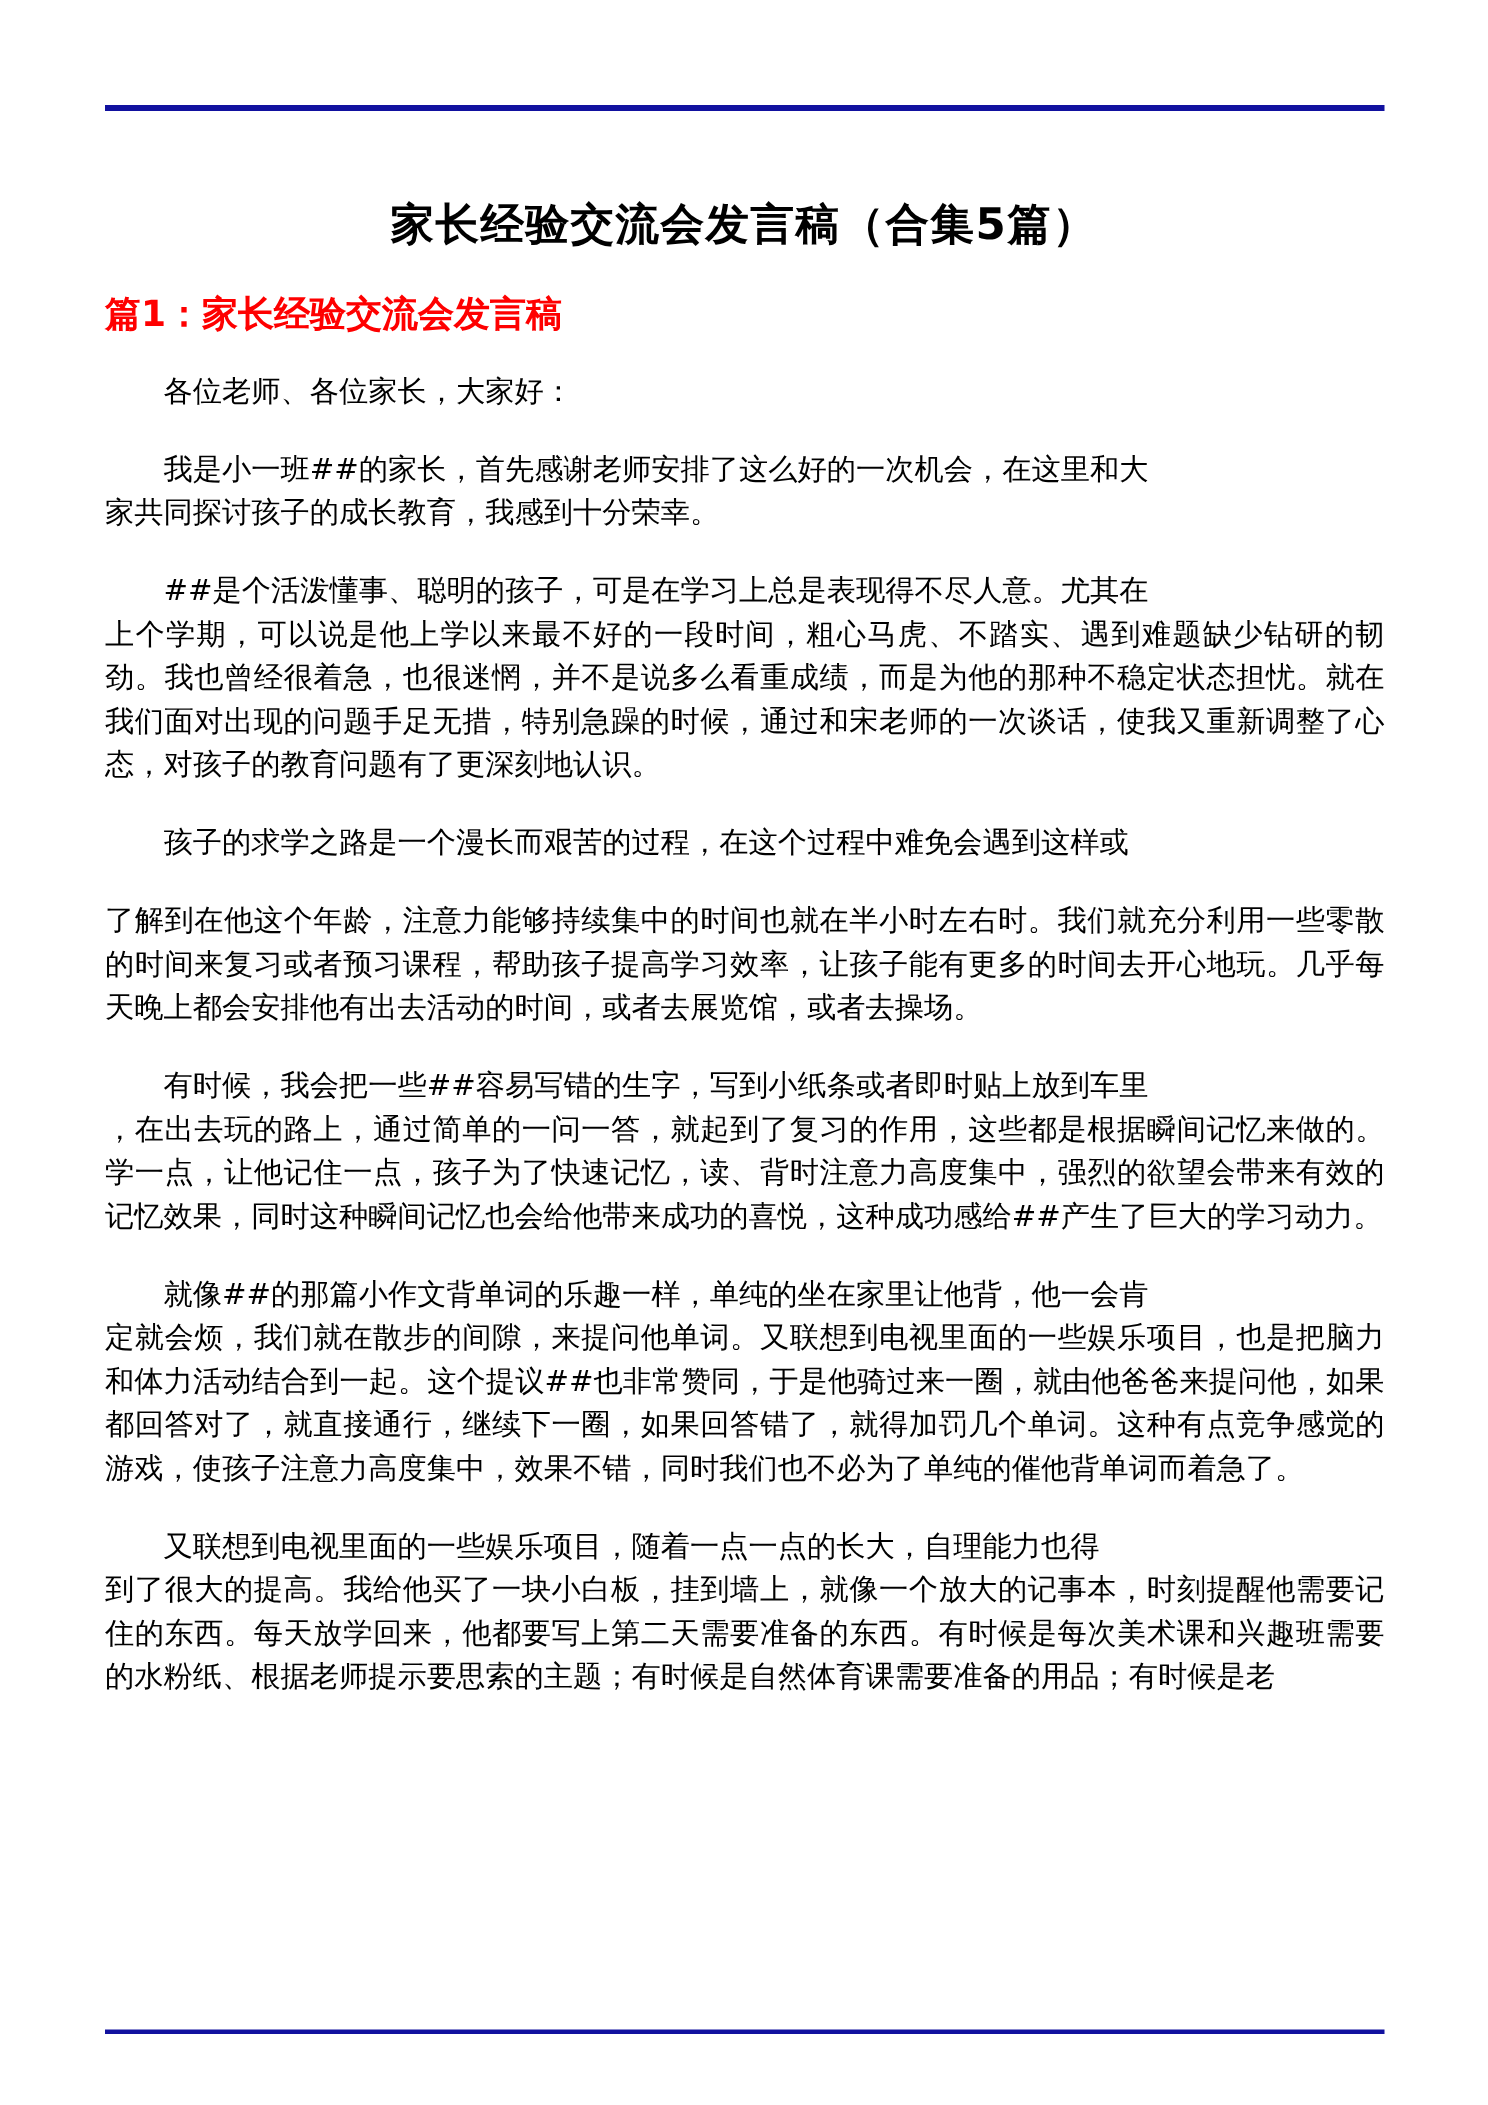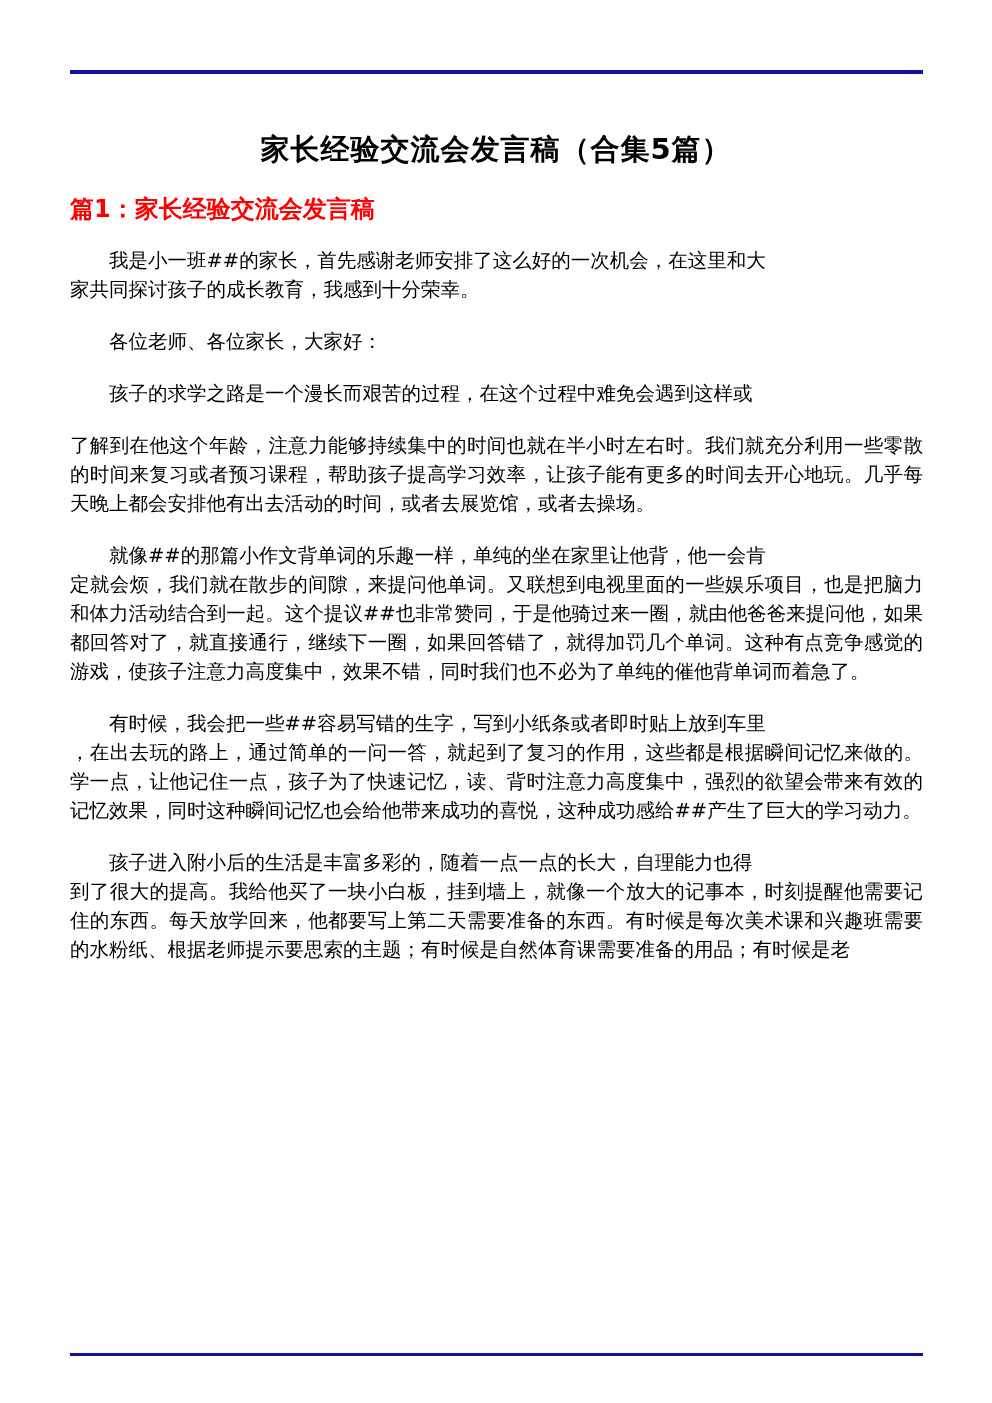--- a/index.html
+++ b/index.html
@@ -82,50 +82,54 @@
 <div class="page">
 
   <div class="rule-top"></div>
 
   <h1 class="doc-title">家长经验交流会发言稿（合集5篇）</h1>
 
   <h2 class="section-heading">篇1：家长经验交流会发言稿</h2>
 
   <div class="content" id="paragraphs">
   <p class="para">
+    <span class="lead">各位老师、各位家长，大家好：</span>
+
+  </p>
+
+  <p class="para">
     <span class="lead">我是小一班##的家长，首先感谢老师安排了这么好的一次机会，在这里和大</span>
     <span class="cont">家共同探讨孩子的成长教育，我感到十分荣幸。</span>
   </p>
 
   <p class="para">
-    <span class="lead">各位老师、各位家长，大家好：</span>
-
+    <span class="lead">##是个活泼懂事、聪明的孩子，可是在学习上总是表现得不尽人意。尤其在</span>
+    <span class="cont">上个学期，可以说是他上学以来最不好的一段时间，粗心马虎、不踏实、遇到难题缺少钻研的韧劲。我也曾经很着急，也很迷惘，并不是说多么看重成绩，而是为他的那种不稳定状态担忧。就在我们面对出现的问题手足无措，特别急躁的时候，通过和宋老师的一次谈话，使我又重新调整了心态，对孩子的教育问题有了更深刻地认识。</span>
   </p>
-
 
   <p class="para">
     <span class="lead">孩子的求学之路是一个漫长而艰苦的过程，在这个过程中难免会遇到这样或</span>
   </p>
 
   <p class="para">
     <span class="cont">了解到在他这个年龄，注意力能够持续集中的时间也就在半小时左右时。我们就充分利用一些零散的时间来复习或者预习课程，帮助孩子提高学习效率，让孩子能有更多的时间去开心地玩。几乎每天晚上都会安排他有出去活动的时间，或者去展览馆，或者去操场。</span>
   </p>
 
   <p class="para">
+    <span class="lead">有时候，我会把一些##容易写错的生字，写到小纸条或者即时贴上放到车里</span>
+    <span class="cont">，在出去玩的路上，通过简单的一问一答，就起到了复习的作用，这些都是根据瞬间记忆来做的。学一点，让他记住一点，孩子为了快速记忆，读、背时注意力高度集中，强烈的欲望会带来有效的记忆效果，同时这种瞬间记忆也会给他带来成功的喜悦，这种成功感给##产生了巨大的学习动力。</span>
+  </p>
+
+  <p class="para">
     <span class="lead">就像##的那篇小作文背单词的乐趣一样，单纯的坐在家里让他背，他一会肯</span>
     <span class="cont">定就会烦，我们就在散步的间隙，来提问他单词。又联想到电视里面的一些娱乐项目，也是把脑力和体力活动结合到一起。这个提议##也非常赞同，于是他骑过来一圈，就由他爸爸来提问他，如果都回答对了，就直接通行，继续下一圈，如果回答错了，就得加罚几个单词。这种有点竞争感觉的游戏，使孩子注意力高度集中，效果不错，同时我们也不必为了单纯的催他背单词而着急了。</span>
   </p>
 
   <p class="para">
-    <span class="lead">有时候，我会把一些##容易写错的生字，写到小纸条或者即时贴上放到车里</span>
-    <span class="cont">，在出去玩的路上，通过简单的一问一答，就起到了复习的作用，这些都是根据瞬间记忆来做的。学一点，让他记住一点，孩子为了快速记忆，读、背时注意力高度集中，强烈的欲望会带来有效的记忆效果，同时这种瞬间记忆也会给他带来成功的喜悦，这种成功感给##产生了巨大的学习动力。</span>
-  </p>
-
-  <p class="para">
-    <span class="lead">孩子进入附小后的生活是丰富多彩的，随着一点一点的长大，自理能力也得</span>
+    <span class="lead">又联想到电视里面的一些娱乐项目，随着一点一点的长大，自理能力也得</span>
     <span class="cont">到了很大的提高。我给他买了一块小白板，挂到墙上，就像一个放大的记事本，时刻提醒他需要记住的东西。每天放学回来，他都要写上第二天需要准备的东西。有时候是每次美术课和兴趣班需要的水粉纸、根据老师提示要思索的主题；有时候是自然体育课需要准备的用品；有时候是老</span>
   </p>
 </div>
 
   <div class="rule-bottom"></div>
 
   <div class="page-number">1 / 9</div>
 
 </div>
 

